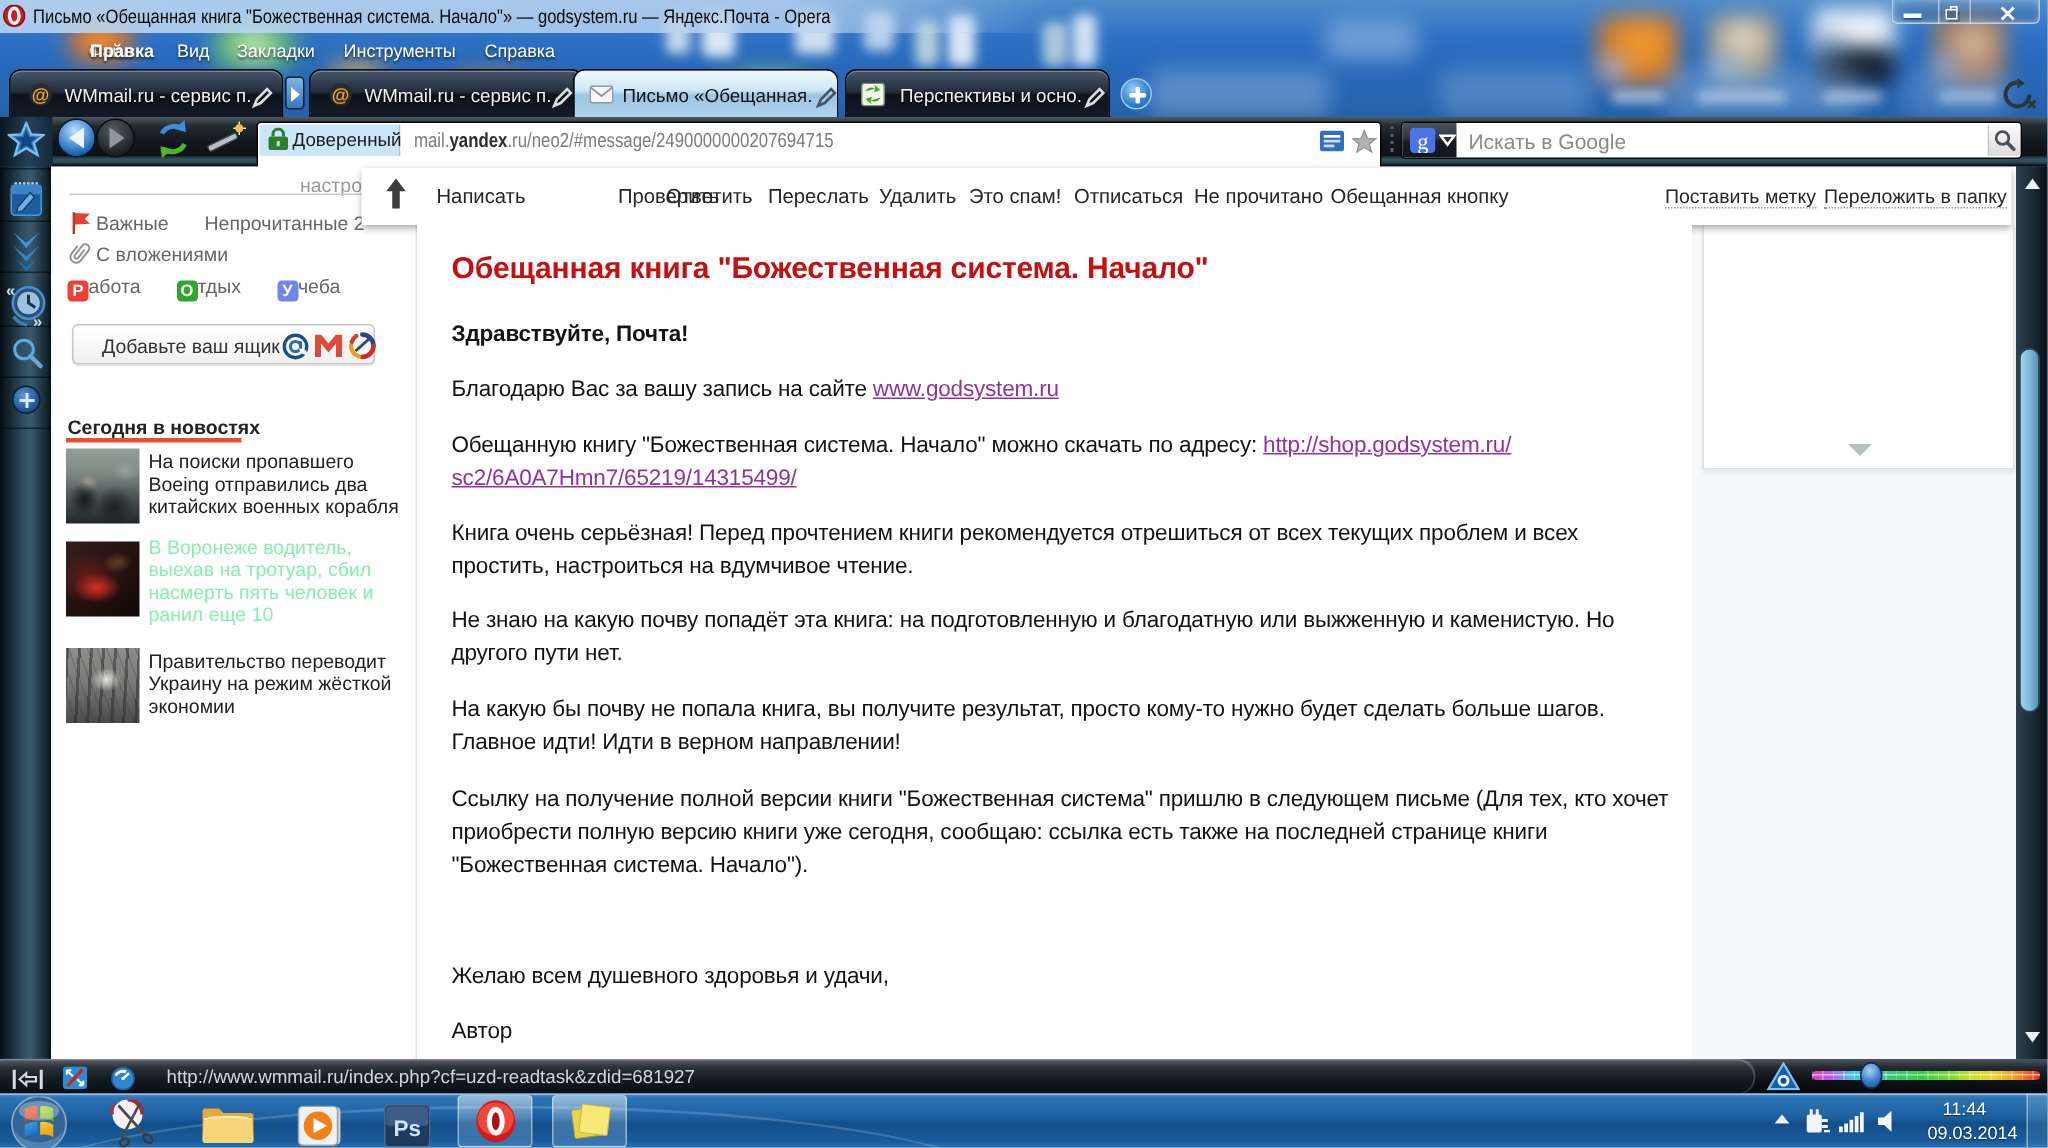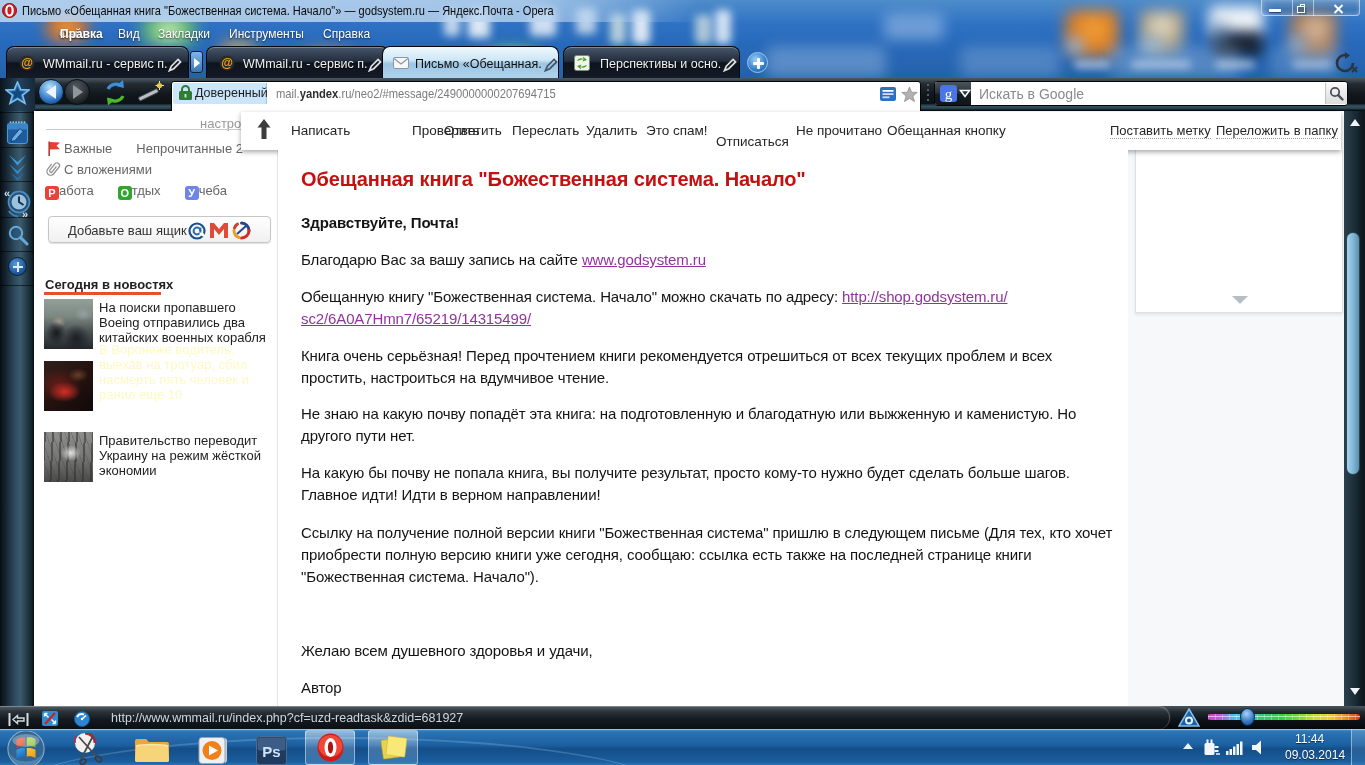--- a/index.html
+++ b/index.html
@@ -305,21 +305,21 @@
       <path d="M2 1 L12 1.5 L8.5 4.8 L12 8.2 L2 8.6 Z" fill="#e84030"></path>
     </svg>
   <div class="lc abs" style="left:64px;top:141px;">Важные<span style="margin-left:24px">Непрочитанные 2</span></div>
   <svg class="abs" style="left:46px;top:161px" width="16" height="17" viewBox="0 0 16 17">
       <g transform="rotate(38 8 8.5)">
         <path d="M5.2 3.5 a2.6 2.6 0 0 1 5.2 0 V12 a3.8 3.8 0 0 1 -7.6 0 V5.5 M5.2 3.5 V11.5 a1.4 1.4 0 0 0 2.8 0 V4.5" fill="none" stroke="#909090" stroke-width="1.3"></path>
       </g>
     </svg>
   <div class="lc abs" style="left:64px;top:162px;">С вложениями</div>
   <div class="lc abs" style="left:45px;top:183px;"><span class="lbl" style="background:#ee4135">Р</span>абота<span style="margin-left:24px"></span><span class="lbl" style="background:#2fa72f">О</span>тдых<span style="margin-left:24px"></span><span class="lbl" style="background:#6f86e8">У</span>чеба</div>
-  <div class="abs" style="left:48px;top:216px;width:223px;height:27px;border:1px solid #c6c6c6;border-radius:4px;background:linear-gradient(180deg,#fff,#f0f0f0);box-shadow:0 1px 1px rgba(0,0,0,.12);">
+  <div class="abs" style="left:48px;top:216px;width:202px;height:27px;border:1px solid #c6c6c6;border-radius:4px;background:linear-gradient(180deg,#fff,#f0f0f0);box-shadow:0 1px 1px rgba(0,0,0,.12);">
     <div class="abs" style="left:19px;top:6px;font-size:13px;color:#333;">Добавьте ваш ящик</div>
     <svg class="abs" style="left:139px;top:5px" width="18" height="18" viewBox="0 0 18 18">
         <circle cx="9" cy="9" r="7.5" fill="none" stroke="#1a4f8a" stroke-width="2.2"></circle>
         <circle cx="9" cy="9" r="3.4" fill="none" stroke="#2a6cb0" stroke-width="2"></circle>
         <path d="M12.5 9 a3.5 5 0 0 0 4 4" stroke="#fff" stroke-width="3" fill="none"></path>
         <path d="M12.4 5.5 V10.5" stroke="#2a6cb0" stroke-width="2"></path>
       </svg>
     <svg class="abs" style="left:161px;top:6px" width="18" height="15" viewBox="0 0 18 15">
         <path d="M0 0 H4 L9 6 L14 0 H18 V15 H14 V6 L9 12 L4 6 V15 H0 Z" fill="#dd4b39"></path>
       </svg>
@@ -339,21 +339,21 @@
     radial-gradient(ellipse 13px 14px at 66% 78%,rgba(25,28,32,.9),transparent),
     radial-gradient(ellipse 7px 6px at 30% 46%,rgba(185,165,150,.75),transparent),
     radial-gradient(ellipse 9px 7px at 80% 30%,rgba(160,175,180,.6),transparent),
     linear-gradient(180deg,#93a09a 0%,#7b8781 35%,#4a5254 65%,#23272b 100%);"></div>
   <div class="abs" style="left:99px;top:300px;width:170px;font-size:13px;line-height:15px;color:#222;">На поиски пропавшего Boeing отправились два китайских военных корабля</div>
   <div class="abs" style="left:44px;top:361px;width:49px;height:50px;background:
     radial-gradient(ellipse 16px 10px at 42% 62%,rgba(218,48,40,.95),transparent),
     radial-gradient(ellipse 10px 7px at 70% 28%,rgba(165,105,62,.5),transparent),
     radial-gradient(ellipse 24px 17px at 30% 48%,rgba(125,32,26,.7),transparent),
     linear-gradient(140deg,#33201c 0%,#241210 50%,#120908 100%);"></div>
-  <div class="abs" style="left:99px;top:342px;width:175px;font-size:13px;line-height:15px;color:#fef9c3;">В Воронеже водитель, выехав на тротуар, сбил насмерть пять человек и ранил еще 10</div>
+  <div class="abs" style="left:99px;top:357px;width:175px;font-size:13px;line-height:15px;color:#86efac;">В Воронеже водитель, выехав на тротуар, сбил насмерть пять человек и ранил еще 10</div>
   <div class="abs" style="left:44px;top:432px;width:49px;height:50px;background:
     radial-gradient(ellipse 10px 8px at 55% 42%,rgba(246,246,240,.85),transparent),
     repeating-linear-gradient(93deg,rgba(42,42,44,.5) 0 2px,rgba(42,42,44,0) 2px 8px),
     repeating-linear-gradient(70deg,rgba(60,58,60,.25) 0 1px,rgba(60,58,60,0) 1px 6px),
     linear-gradient(180deg,#8e8e8c 0%,#767674 50%,#4a4a48 100%);"></div>
   <div class="abs" style="left:99px;top:433px;width:175px;font-size:13px;line-height:15px;color:#222;">Правительство переводит Украину на режим жёсткой экономии</div>
 
   <div class="abs" style="left:277px;top:150px;width:1px;height:556px;background:#e4e4e4;"></div>
   <div class="abs" style="left:1128px;top:150px;width:1px;height:556px;background:#e4e4e4;"></div>
 
@@ -364,21 +364,21 @@
   <div id="toolbar" class="abs">
     <svg class="abs" style="left:15px;top:6px" width="16" height="22" viewBox="0 0 16 22">
         <path d="M8 1 L14.5 9.5 L10.5 9.5 L10.5 21 L5.5 21 L5.5 9.5 L1.5 9.5 Z" fill="#3d3d3d"></path>
       </svg>
     <div class="tbi" style="left:50px;">Написать</div>
     <div class="tbi" style="left:127px;margin-left:44px;">Проверить</div>
     <div class="tbi" style="left:203px;">Ответить</div>
     <div class="tbi" style="left:271px;">Переслать</div>
     <div class="tbi" style="left:345px;">Удалить</div>
     <div class="tbi" style="left:405px;">Это спам!</div>
-    <div class="tbi" style="left:475px;margin-top:11px;">Отписаться</div>
+    <div class="tbi" style="left:475px;">Отписаться</div>
     <div class="tbi" style="left:555px;">Не прочитано</div>
     <div class="tbi" style="left:646px;">Обещанная кнопку</div>
     <div class="tbi tbr" style="left:869px;font-size:13px;">Поставить метку</div>
     <div class="tbi tbr" style="left:975px;font-size:13px;">Переложить в папку</div>
   </div>
 
   <div id="content" class="abs">
     <div class="para" style="top:18px;font-size:20px;font-weight:bold;color:#c41010;">Обещанная книга "Божественная система. Начало"</div>
     <div class="para" style="top:62px;font-weight:bold;">Здравствуйте, Почта!</div>
     <div class="para" style="top:99px;">Благодарю Вас за вашу запись на сайте <a>www.godsystem.ru</a></div>

